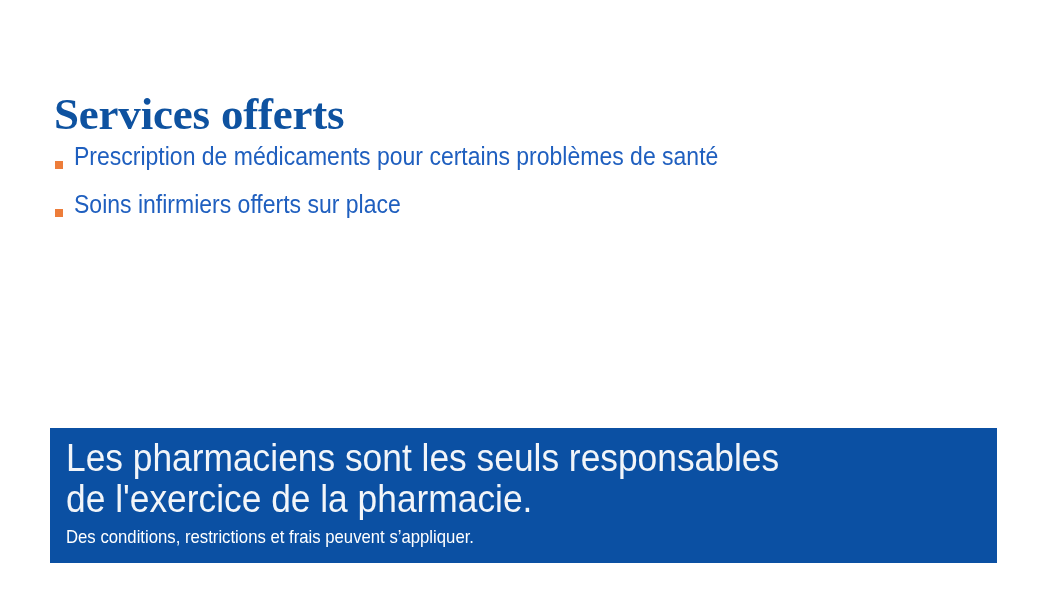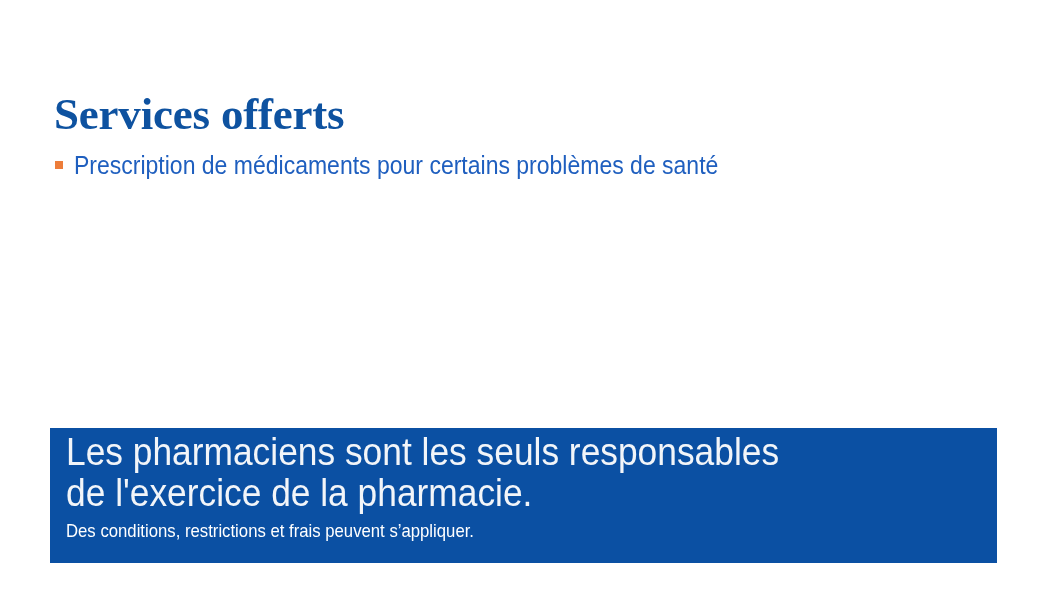--- a/index.html
+++ b/index.html
@@ -45,21 +45,20 @@
     top: 141px;
     width: 985px;
     margin: 0;
     padding: 0;
     list-style: none;
   }
   .bullet-item {
     position: relative;
     height: 48px;
     display: flex;
-    align-items: center;
     padding-left: 22px;
   }
   .bullet-marker {
     position: absolute;
     left: 3px;
     top: 50%;
     margin-top: -4px;
     width: 8px;
     height: 8px;
     background: #ED7D3A;
@@ -80,21 +79,21 @@
 
   
   .callout {
     position: absolute;
     left: 50px;
     top: 428px;
     width: 947px;
     height: 135px;
     background: #0B50A3;
     box-sizing: border-box;
-    padding: 4px 16px 10px 16px;
+    padding: 10px 16px 10px 16px;
     overflow: hidden;
   }
   .callout-headline {
     font-family: "Liberation Sans Narrow", "Liberation Sans", sans-serif;
     font-weight: 300;
     font-size: 38px;
     line-height: 41px;
     color: #F2F5F9;
     white-space: pre-line;
     transform: scaleX(0.93);
@@ -122,20 +121,24 @@
   <ul class="bullet-list">
 
     <li class="bullet-item">
       <span class="bullet-marker"></span>
       <span class="bullet-text">Prescription de médicaments pour certains problèmes de santé</span>
     </li>
 
 
 
 
+    <li class="bullet-item">
+      <span class="bullet-marker"></span>
+      <span class="bullet-text">Soins infirmiers offerts sur place</span>
+    </li>
 
   </ul>
 
   <div class="callout">
     <div class="callout-headline">Les pharmaciens sont les seuls responsables
 de l'exercice de la pharmacie.</div>
     <div class="callout-subline">Des conditions, restrictions et frais peuvent s’appliquer.</div>
   </div>
 
 </div>

